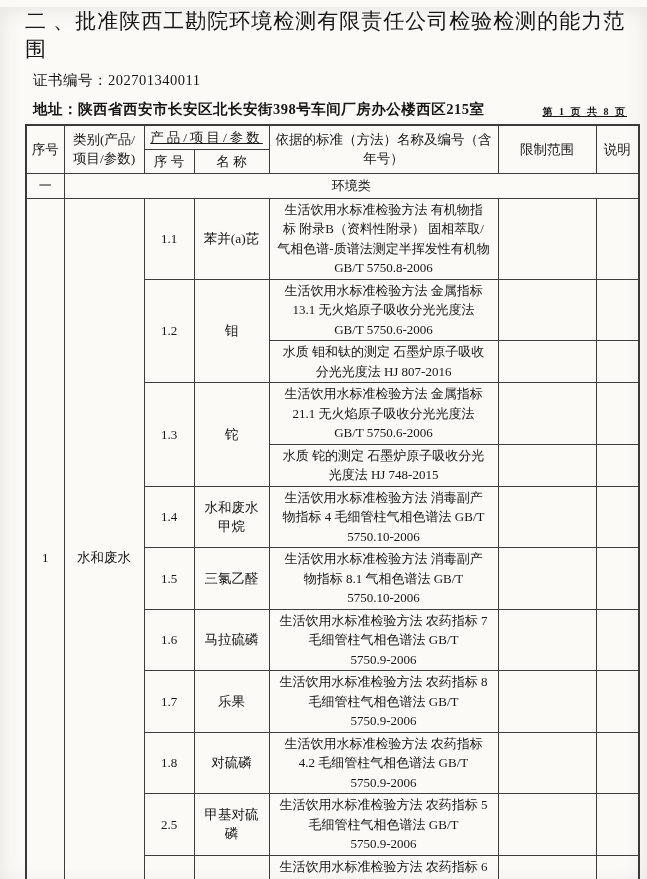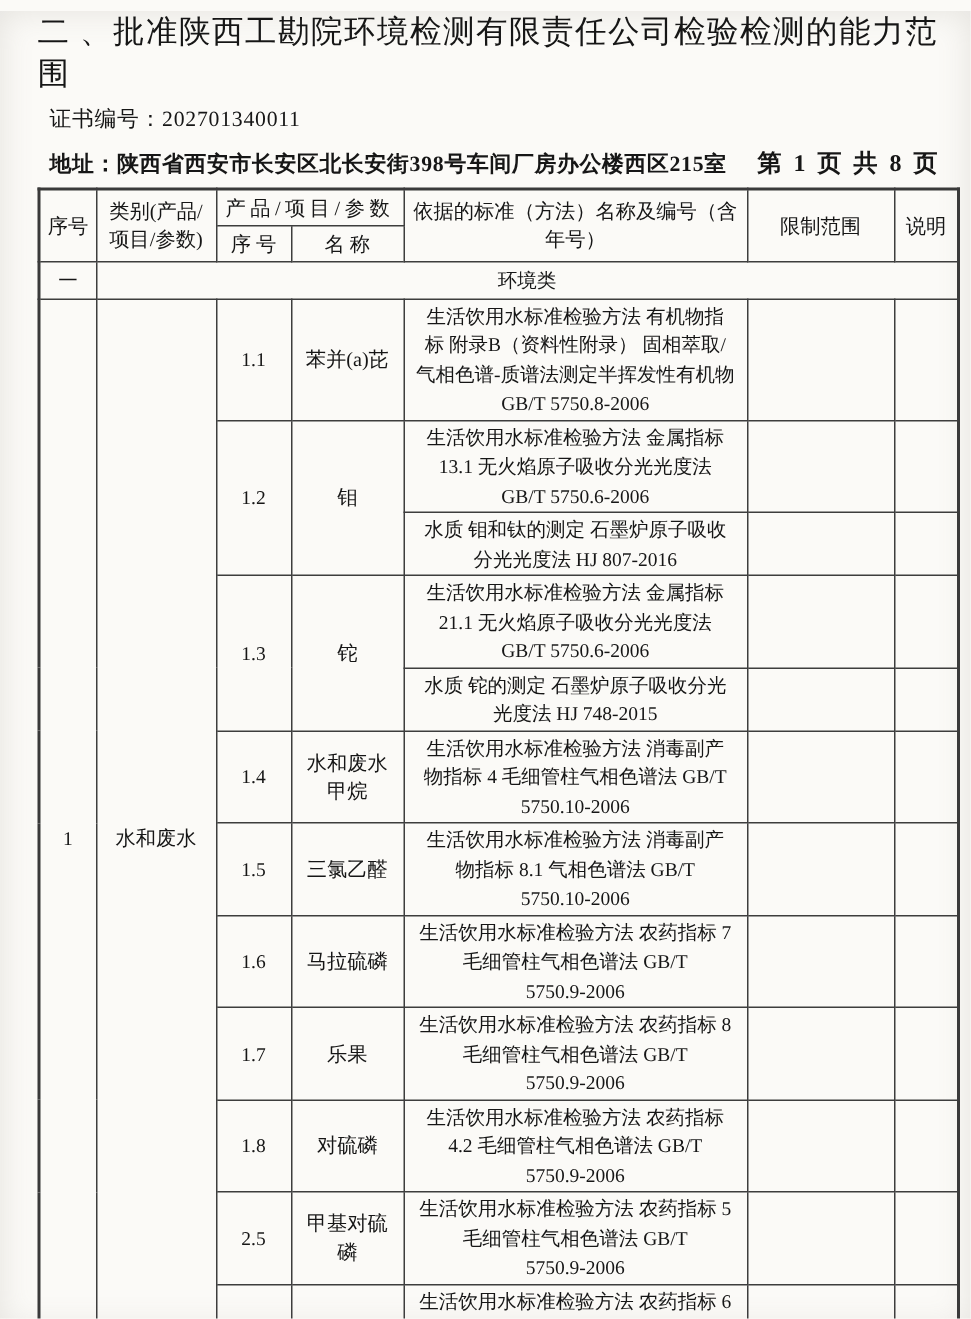--- a/index.html
+++ b/index.html
@@ -35,25 +35,26 @@
     justify-content: space-between;
     align-items: flex-end;
   }
   .addr {
     font-size: 14.5px;
     line-height: 20px;
     font-weight: bold;
     letter-spacing: 0.5px;
   }
   .pageinfo {
-    font-size: 16px;
+    font-size: 10px;
     font-weight: bold;
     letter-spacing: 2px;
     white-space: nowrap;
     padding-right: 12px;
+    text-decoration: underline;
   }
   table.cap-table {
     margin-left: 25px;
     border-collapse: collapse;
     table-layout: fixed;
     width: 613px;
     border: 2px solid #3a3a3a;
   }
   .cap-table td {
     border: 1.5px solid #3d3d3d;
@@ -62,21 +63,21 @@
     font-size: 13px;
     line-height: 19px;
     padding: 1px 3px;
     overflow: hidden;
   }
   .cap-table tr.h td {
     font-size: 13.5px;
     line-height: 19px;
   }
   td.pre { white-space: pre-line; }
-  td.wide-ls { letter-spacing: 3px; }
+  td.wide-ls { letter-spacing: 3px; text-decoration: underline; }
   td.std { font-size: 13px; line-height: 19.5px; }
   td.nm { font-size: 13.5px; }
 </style>
 </head>
 <body>
 
 <div class="page">
 
   <h1 class="title">二 、批准陕西工勘院环境检测有限责任公司检验检测的能力范围</h1>
 

